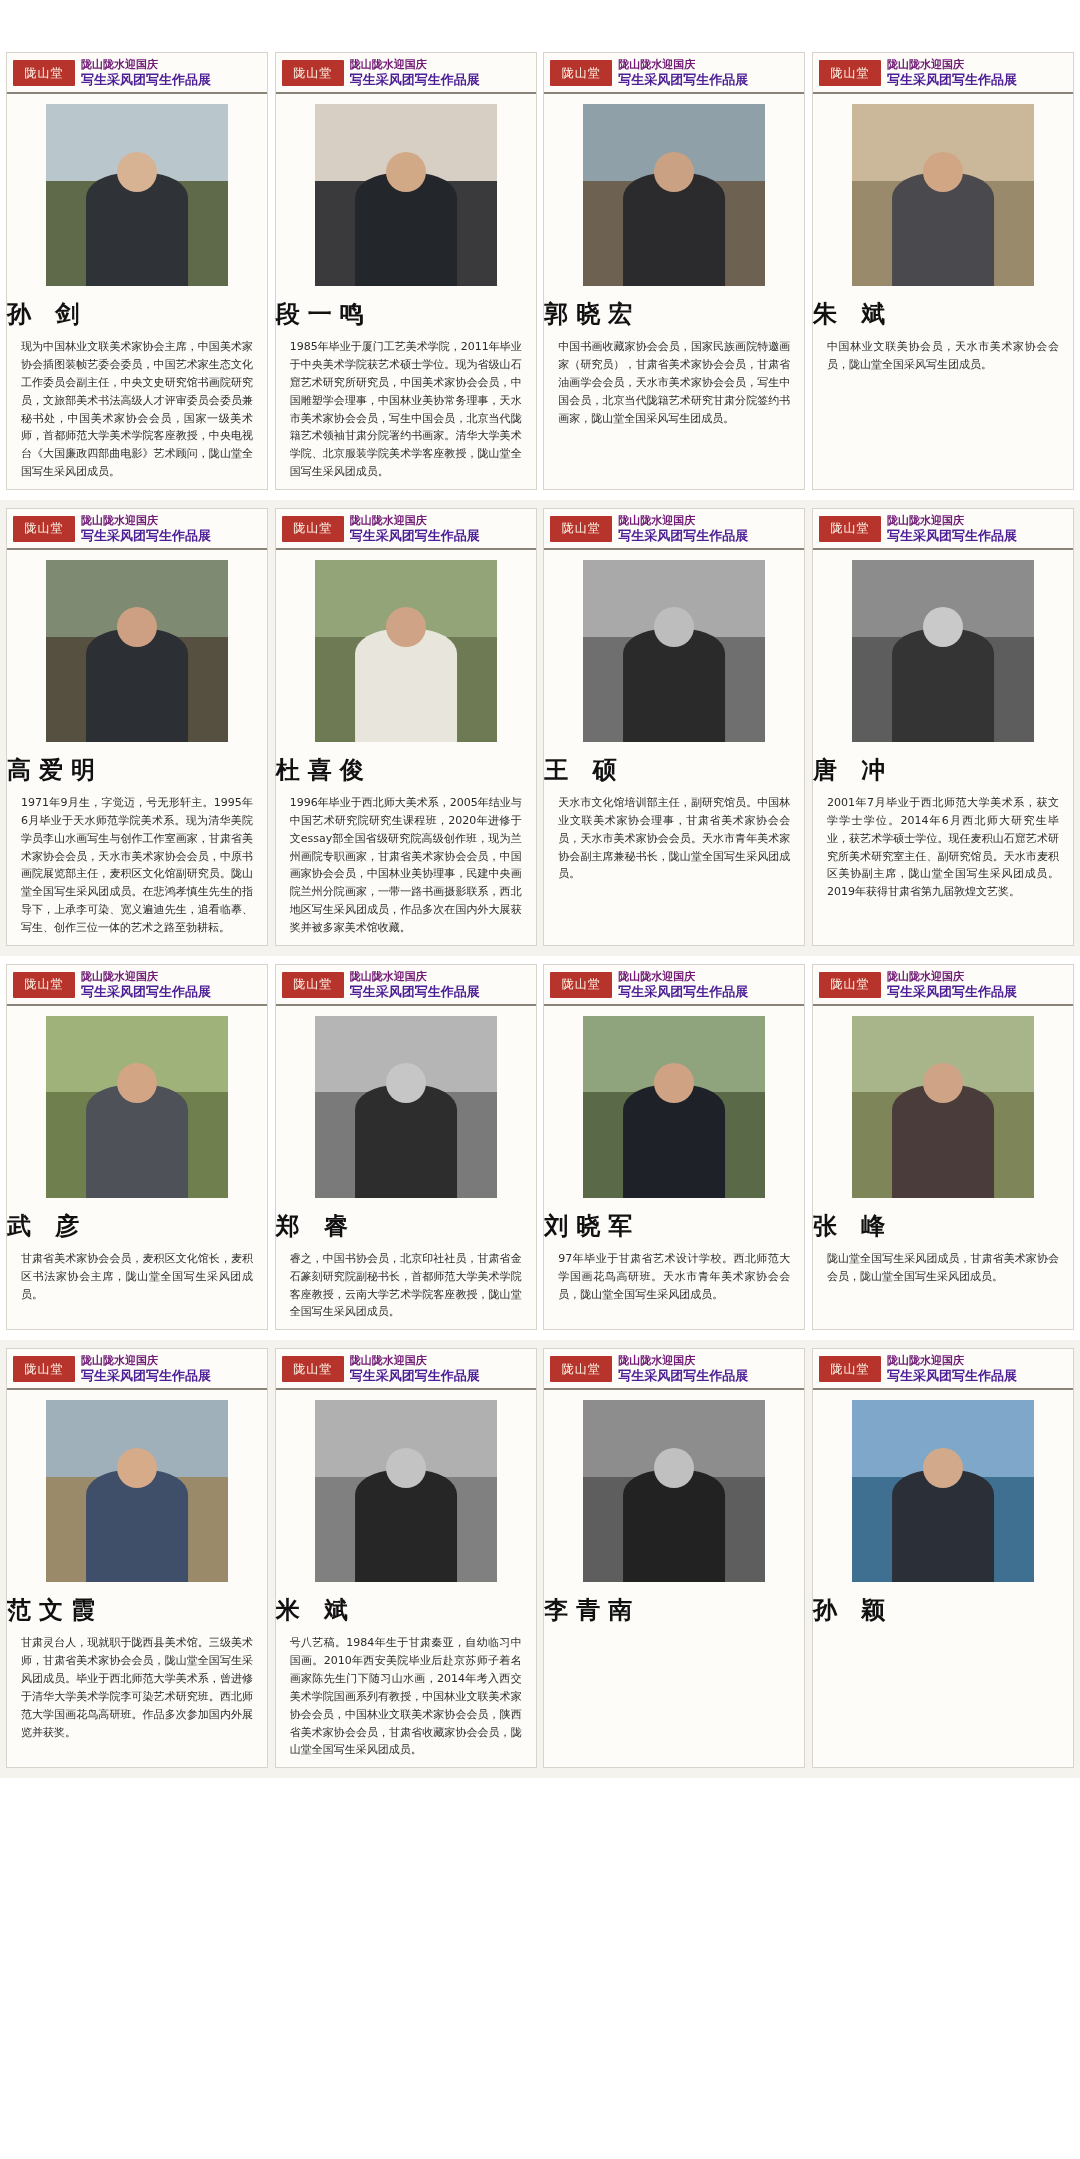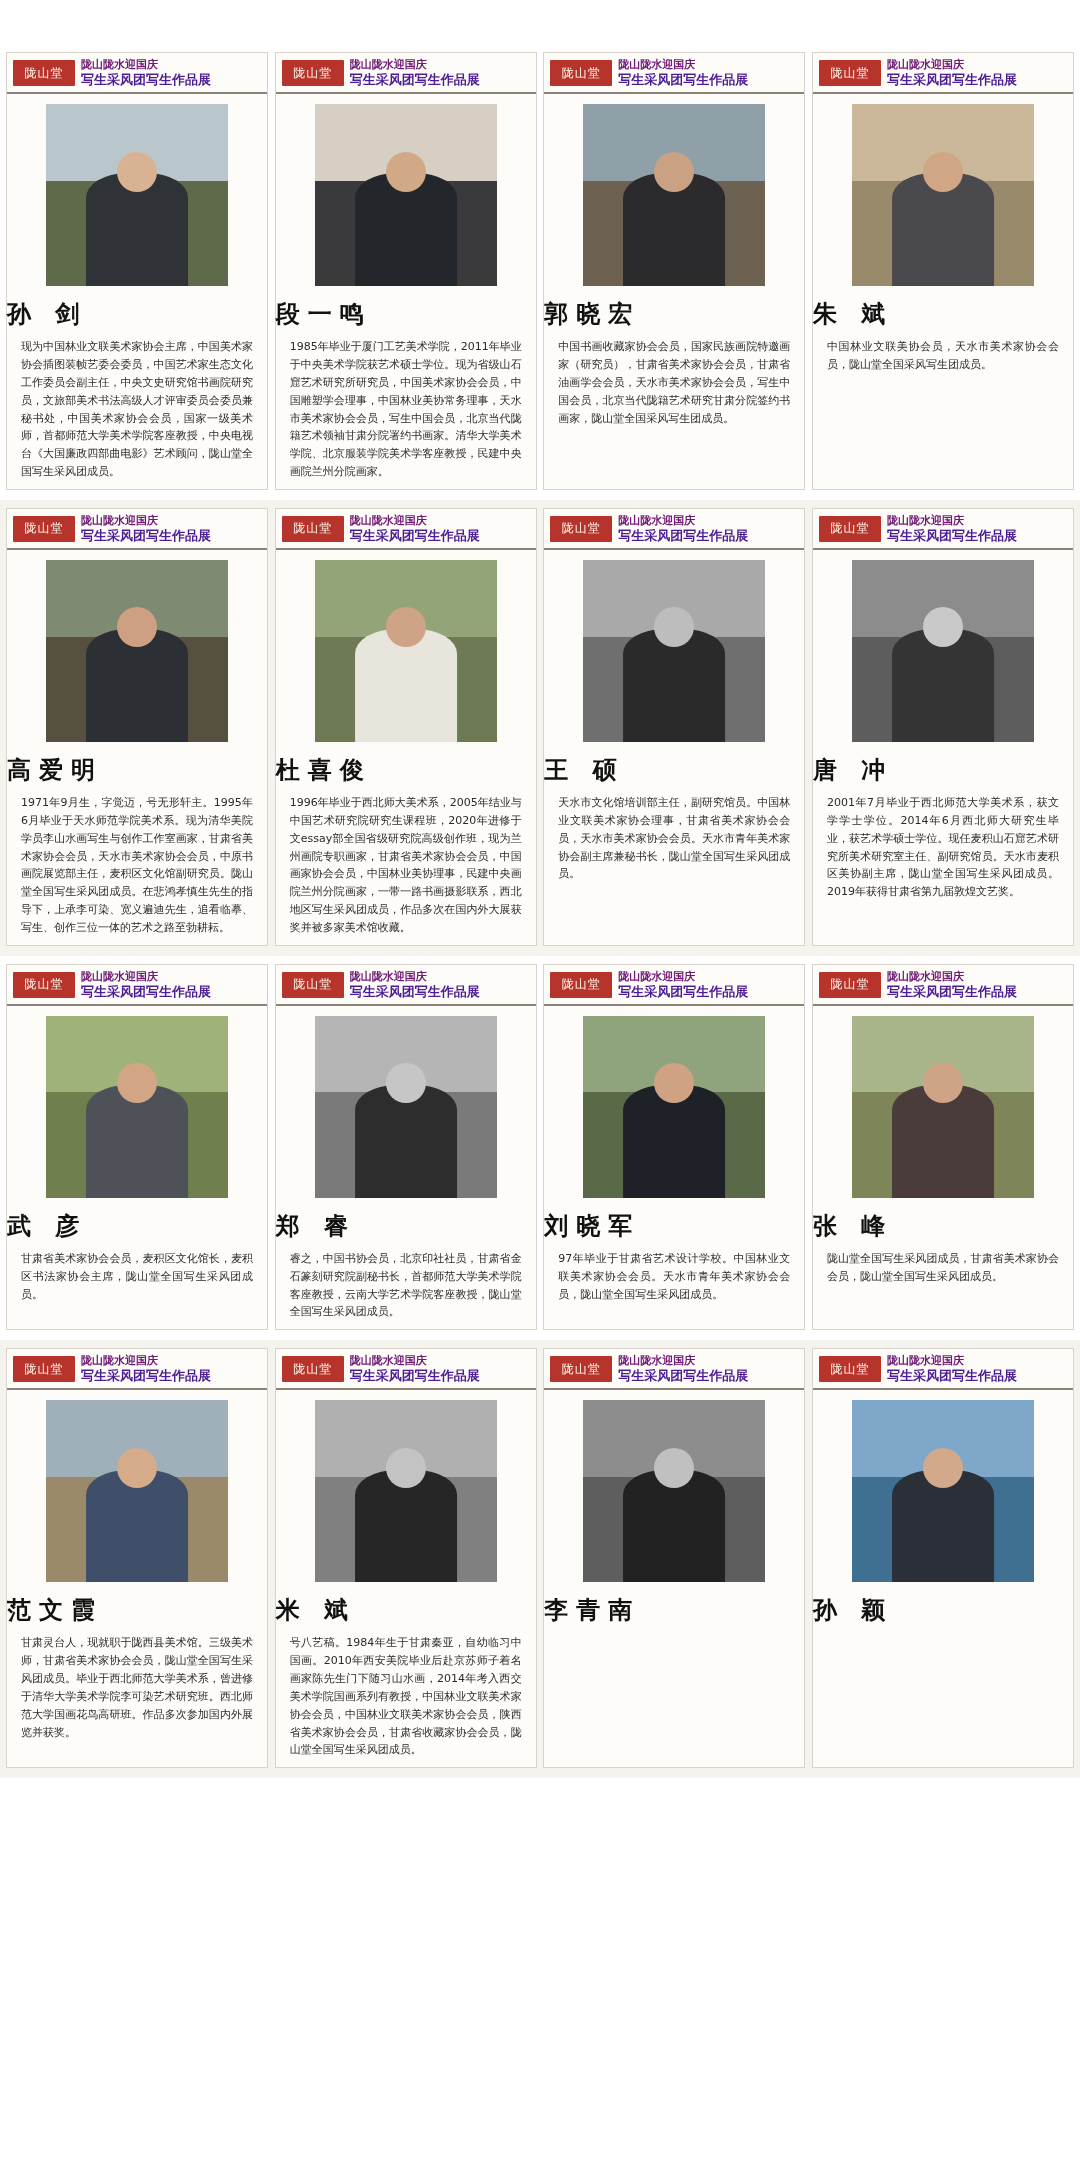--- a/index.html
+++ b/index.html
@@ -159,21 +159,21 @@
         </div>
         <div class="photo-wrap">
           <div class="photo">
             <div class="sky" style="background: rgb(215, 207, 195);"></div>
             <div class="ground" style="background: rgb(58, 58, 60);"></div>
             <div class="figure" style="background: rgb(35, 39, 43);"></div>
             <div class="head" style="background: rgb(210, 169, 135);"></div>
           </div>
         </div>
         <div class="name">段一鸣</div>
-        <div class="bio">1985年毕业于厦门工艺美术学院，2011年毕业于中央美术学院获艺术硕士学位。现为省级山石窟艺术研究所研究员，中国美术家协会会员，中国雕塑学会理事，中国林业美协常务理事，天水市美术家协会会员，写生中国会员，北京当代陇籍艺术领袖甘肃分院署约书画家。清华大学美术学院、北京服装学院美术学客座教授，民建中央画院兰州分院画家。</div>
+        <div class="bio">1985年毕业于厦门工艺美术学院，2011年毕业于中央美术学院获艺术硕士学位。现为省级山石窟艺术研究所研究员，中国美术家协会会员，中国雕塑学会理事，中国林业美协常务理事，天水市美术家协会会员，写生中国会员，北京当代陇籍艺术领袖甘肃分院署约书画家。清华大学美术学院、北京服装学院美术学客座教授，陇山堂全国写生采风团成员。</div>
       </div>
       <div class="card">
         <div class="card-header">
           <div class="seal">陇山堂</div>
           <div class="header-lines">
             <div class="l1">陇山陇水迎国庆</div>
             <div class="l2">写生采风团写生作品展</div>
           </div>
         </div>
         <div class="photo-wrap">
@@ -334,21 +334,21 @@
         </div>
         <div class="photo-wrap">
           <div class="photo">
             <div class="sky" style="background: rgb(143, 163, 124);"></div>
             <div class="ground" style="background: rgb(90, 106, 72);"></div>
             <div class="figure" style="background: rgb(30, 34, 40);"></div>
             <div class="head" style="background: rgb(207, 162, 132);"></div>
           </div>
         </div>
         <div class="name">刘晓军</div>
-        <div class="bio">97年毕业于甘肃省艺术设计学校。中国林业文联美术家协会会员。天水市青年美术家协会会员，陇山堂全国写生采风团成员。</div>
+        <div class="bio">97年毕业于甘肃省艺术设计学校。西北师范大学国画花鸟高研班。天水市青年美术家协会会员，陇山堂全国写生采风团成员。</div>
       </div>
       <div class="card">
         <div class="card-header">
           <div class="seal">陇山堂</div>
           <div class="header-lines">
             <div class="l1">陇山陇水迎国庆</div>
             <div class="l2">写生采风团写生作品展</div>
           </div>
         </div>
         <div class="photo-wrap">

